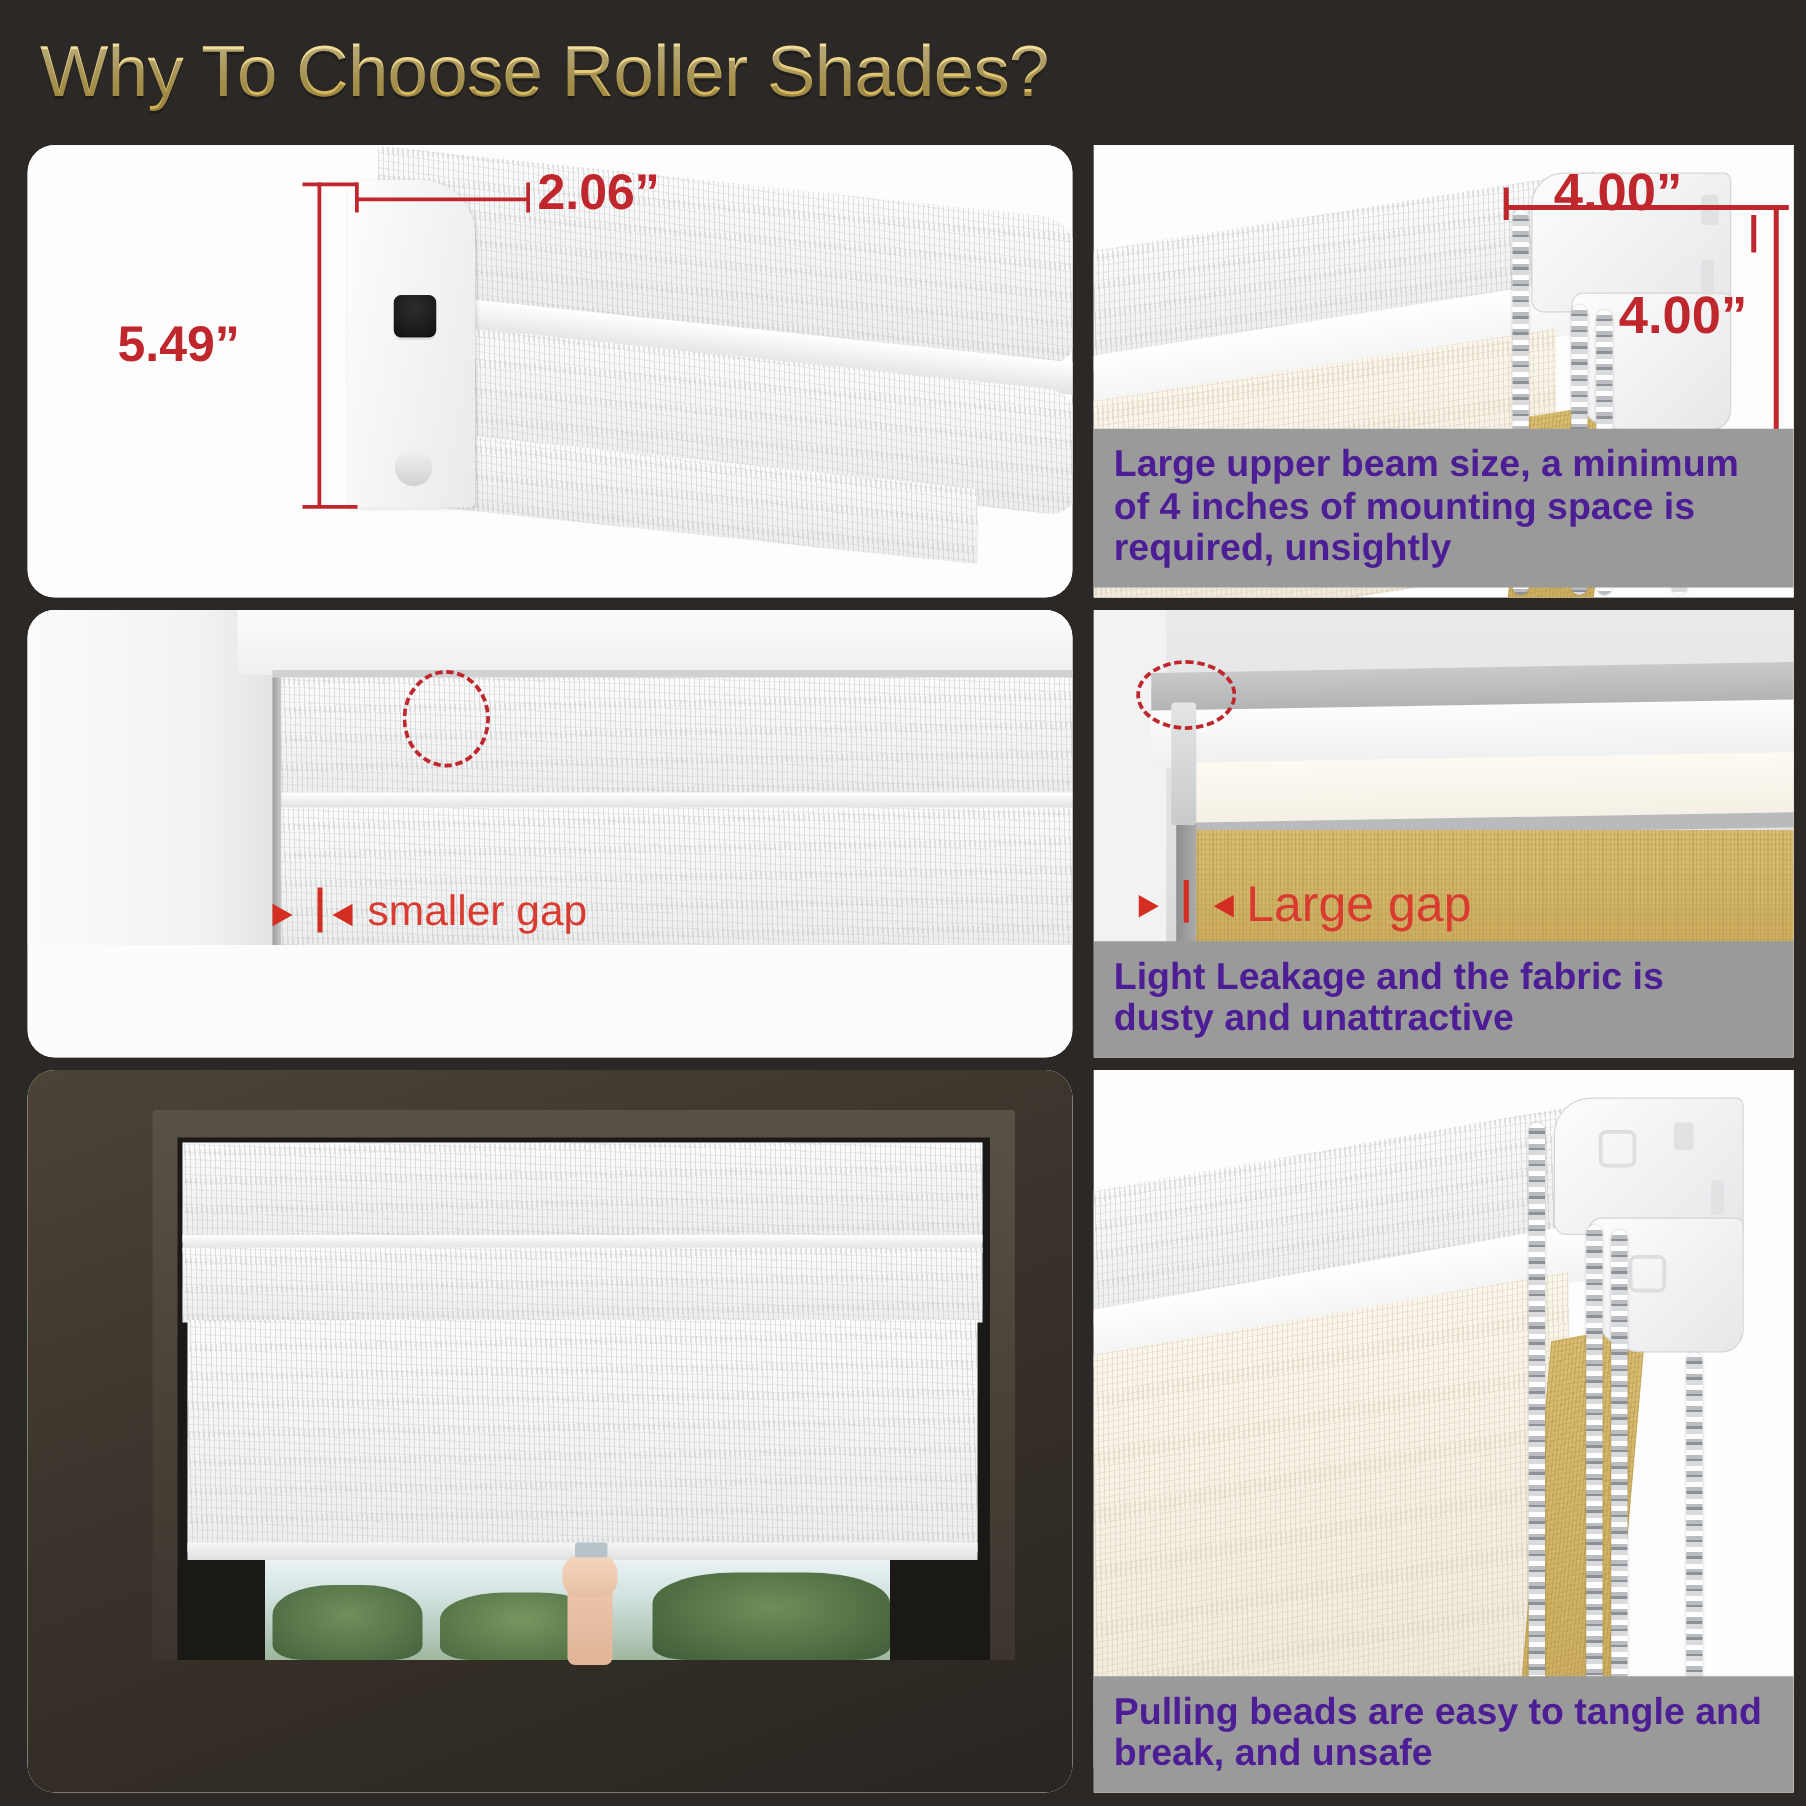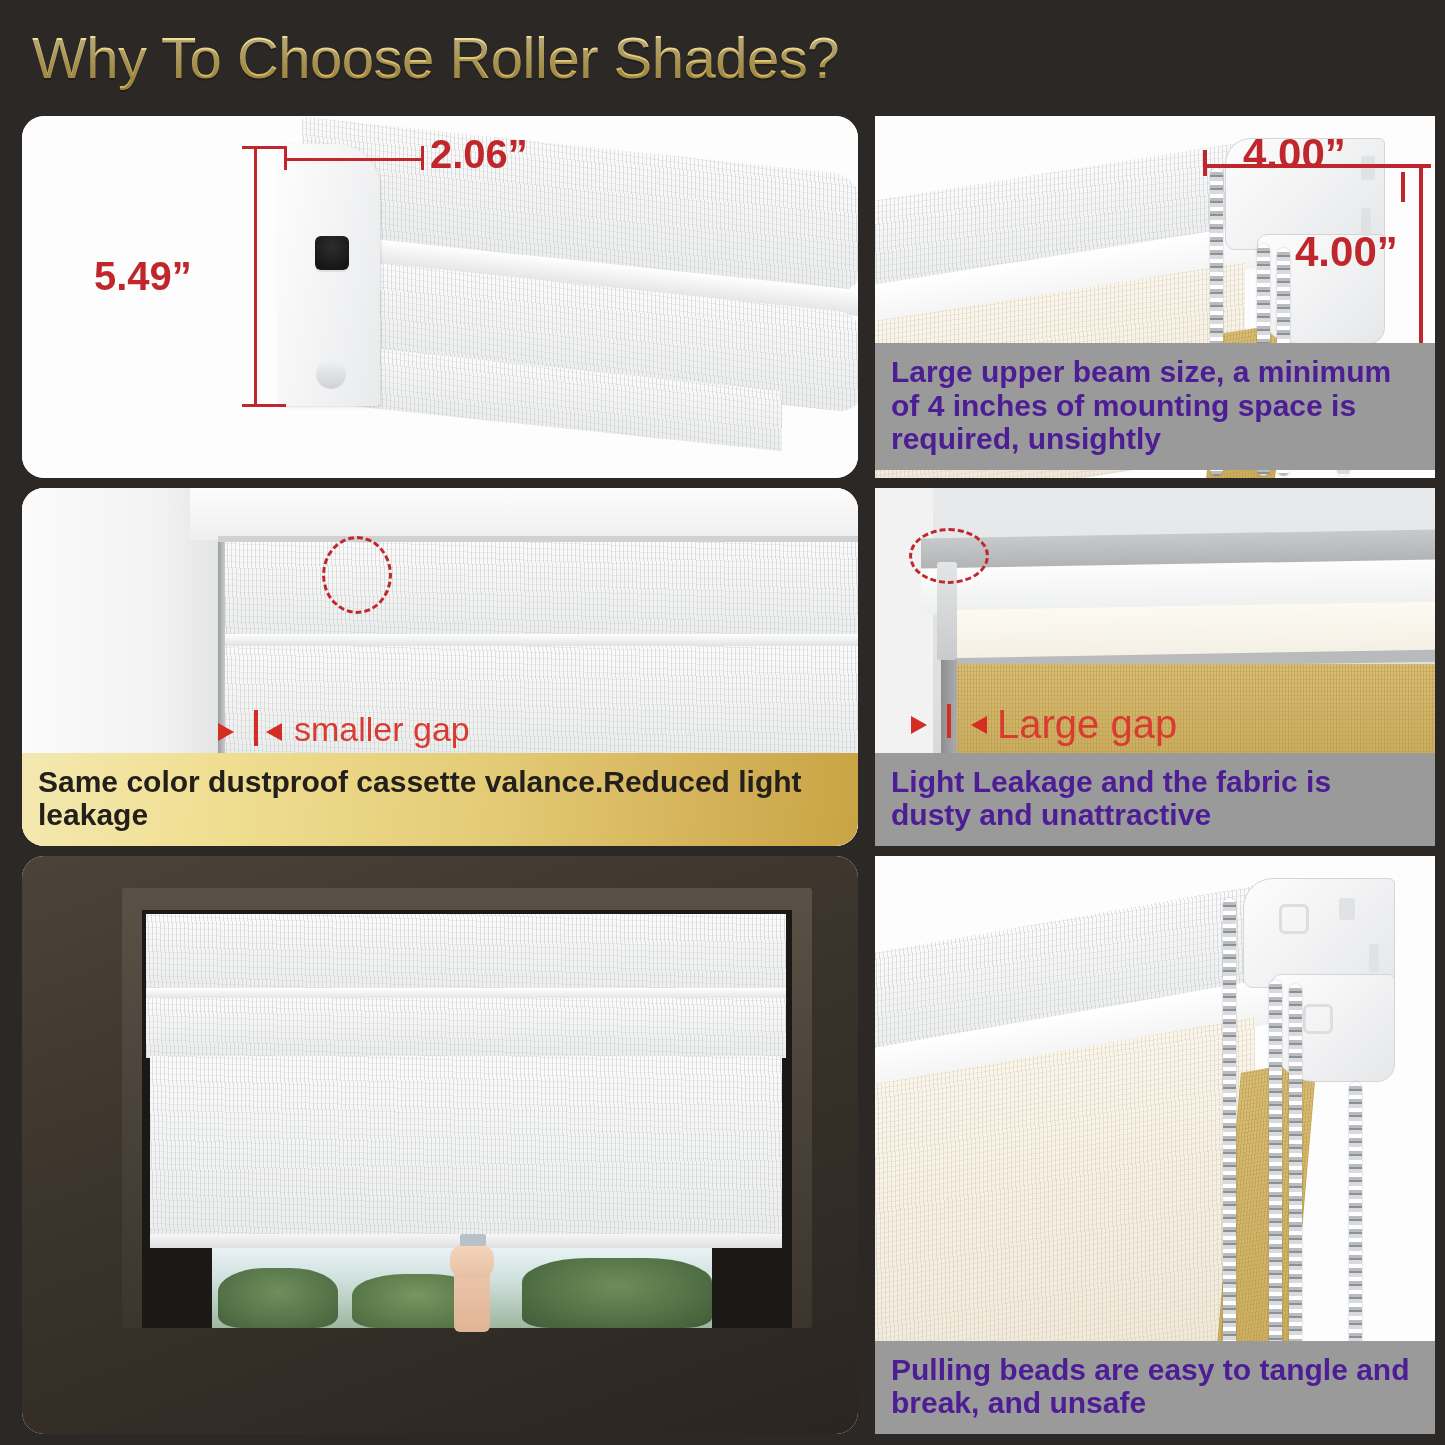--- a/index.html
+++ b/index.html
@@ -197,21 +197,20 @@
       <div style="position:absolute;left:196px;top:54px;width:7px;height:214px;
                   background:linear-gradient(90deg,#9a9c9e,#c8cacc);"></div>
 
       <div class="dashed-circle" style="left:300px;top:48px;width:70px;height:78px;"></div>
 
       <div class="arrow-r" style="left:196px;top:235px;"></div>
       <div style="position:absolute;left:232px;top:222px;width:4px;height:36px;background:#d42d22;"></div>
       <div class="arrow-l" style="left:244px;top:235px;"></div>
       <div class="dim-label red-txt" style="left:272px;top:222px;font-size:34px;">smaller gap</div>
     </div>
-    <div class="caption gold">Same color dustproof cassette valance.Reduced light leakage</div>
   </div>
 
   <div class="panel con col-right row2">
     <div class="photo">
       <div class="gray-bg" style="background:linear-gradient(180deg,#e9eaeb 0%,#dddedf 60%,#cfd0d1 100%);"></div>
 
       <div style="position:absolute;left:0;top:0;width:58px;height:268px;background:#f2f2f2;"></div>
 
       <div style="position:absolute;left:46px;top:46px;width:514px;height:36px;
                   background:linear-gradient(180deg,#c8c9ca,#aeafb0);transform:skewY(-1deg);"></div>

